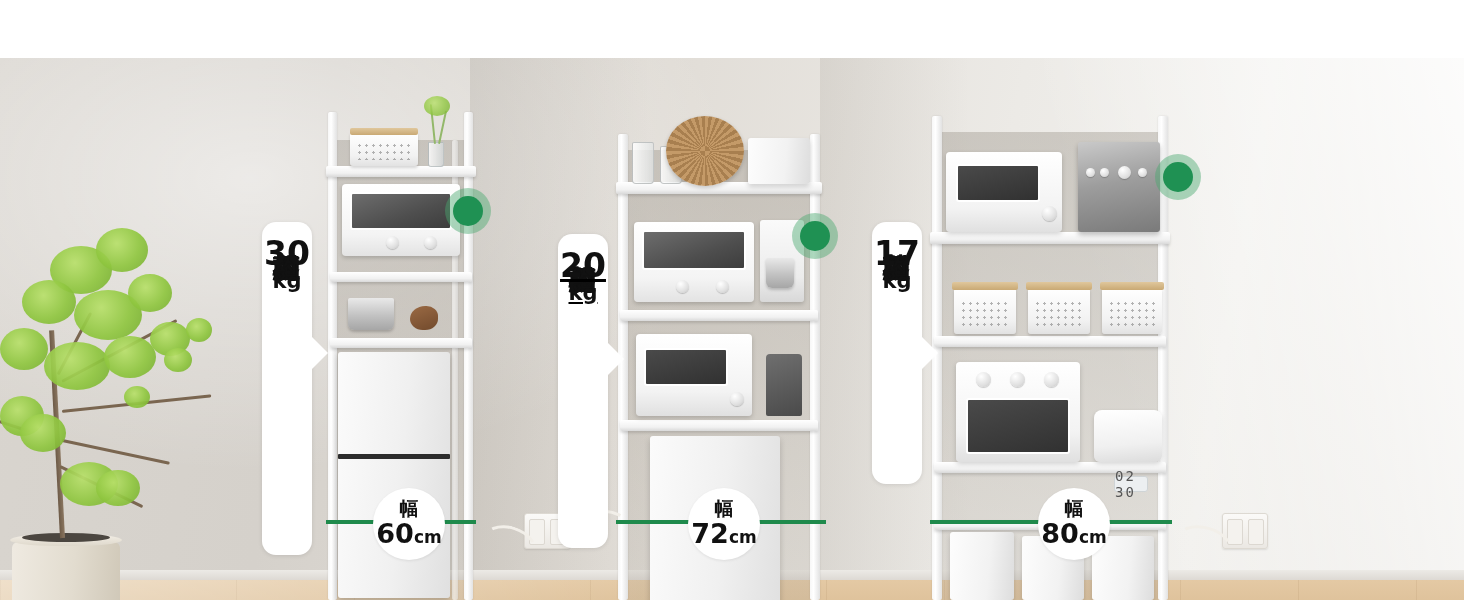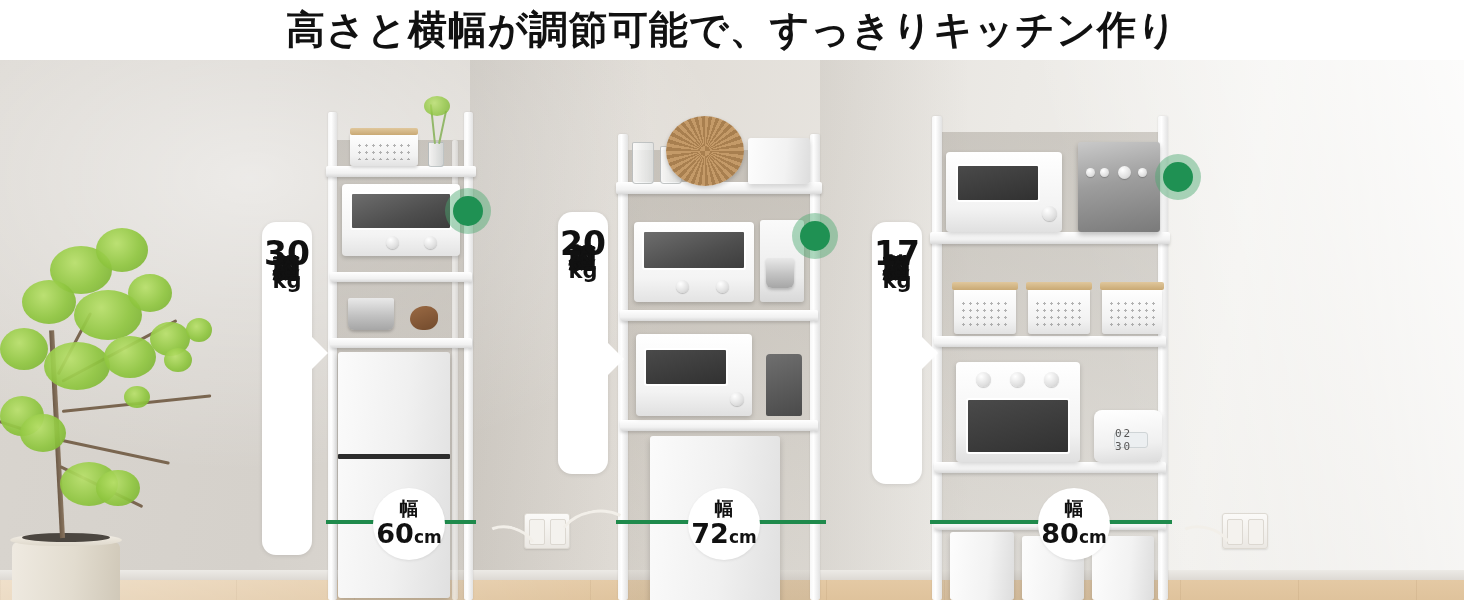--- a/index.html
+++ b/index.html
@@ -180,23 +180,24 @@
     background: linear-gradient(165deg,#4a4a4a,#313131);
     border:2px solid #fff;
   }
   .ricecooker {
     position:absolute; border-radius: 8px 8px 6px 6px;
     background: linear-gradient(175deg,#ffffff,#f0f0f0 65%,#dcdcdc);
     box-shadow: 0 2px 4px rgba(0,0,0,.16);
   }
   .rc-display {
     position:absolute; border-radius:3px; background:#eceff1;
-    border:1px solid #cfd4d6; color:#555; font-size:11px;
+    border:1px solid #cfd4d6; color:#555; font-size:14px;
     display:flex; align-items:center; justify-content:center; letter-spacing:2px;
     font-family:"DejaVu Sans Mono","Liberation Mono",monospace;
+    margin-top:44px;
   }
   .coffeemaker {
     position:absolute; border-radius:3px;
     background: linear-gradient(180deg,#fafafa,#ececec 70%,#d8d8d8);
     box-shadow: 0 2px 4px rgba(0,0,0,.18);
   }
   .vase {
     position:absolute;
     background: linear-gradient(90deg, rgba(255,255,255,.8), rgba(215,220,222,.7));
     border:1px solid rgba(170,176,178,.7); border-radius: 1px 1px 3px 3px;
@@ -282,23 +283,20 @@
     border-top:16px solid transparent;
     border-bottom:16px solid transparent;
     border-left:16px solid #ffffff;
   }
 </style>
 </head>
 <body>
 
 <div id="stage">
 
-  <div class="title-band">
-    <div class="title-text">高さと横幅が調節可能で、すっきりキッチン作り</div>
-  </div>
 
   <div class="scene">
     <div class="wall"></div>
     <div class="wall-glow-right"></div>
     <div class="wall-shadow-a"></div>
     <div class="wall-shadow-b"></div>
     <div class="baseboard"></div>
     <div class="floor"></div>
     <div class="floor-sheen"></div>
 
@@ -471,21 +469,21 @@
     <div class="dot-core"></div>
   </div>
 
   <div class="callout" style="left:262px;top:222px;height:333px;">
     <div class="vtext">各棚板耐荷重約</div>
     <div class="num">30</div>
     <div class="unit">kg</div>
   </div>
   <div class="callout-tail" style="left:312px;top:337px;"></div>
 
-  <div class="callout" style="left:558px;top:212px;height:262px;">
+  <div class="callout" style="left:558px;top:234px;height:314px;text-decoration:underline;">
     <div class="vtext">各棚板耐荷重約</div>
     <div class="num">20</div>
     <div class="unit">kg</div>
   </div>
   <div class="callout-tail" style="left:608px;top:343px;"></div>
 
   <div class="callout" style="left:872px;top:222px;height:262px;">
     <div class="vtext">各棚板耐荷重約</div>
     <div class="num">17</div>
     <div class="unit">kg</div>

